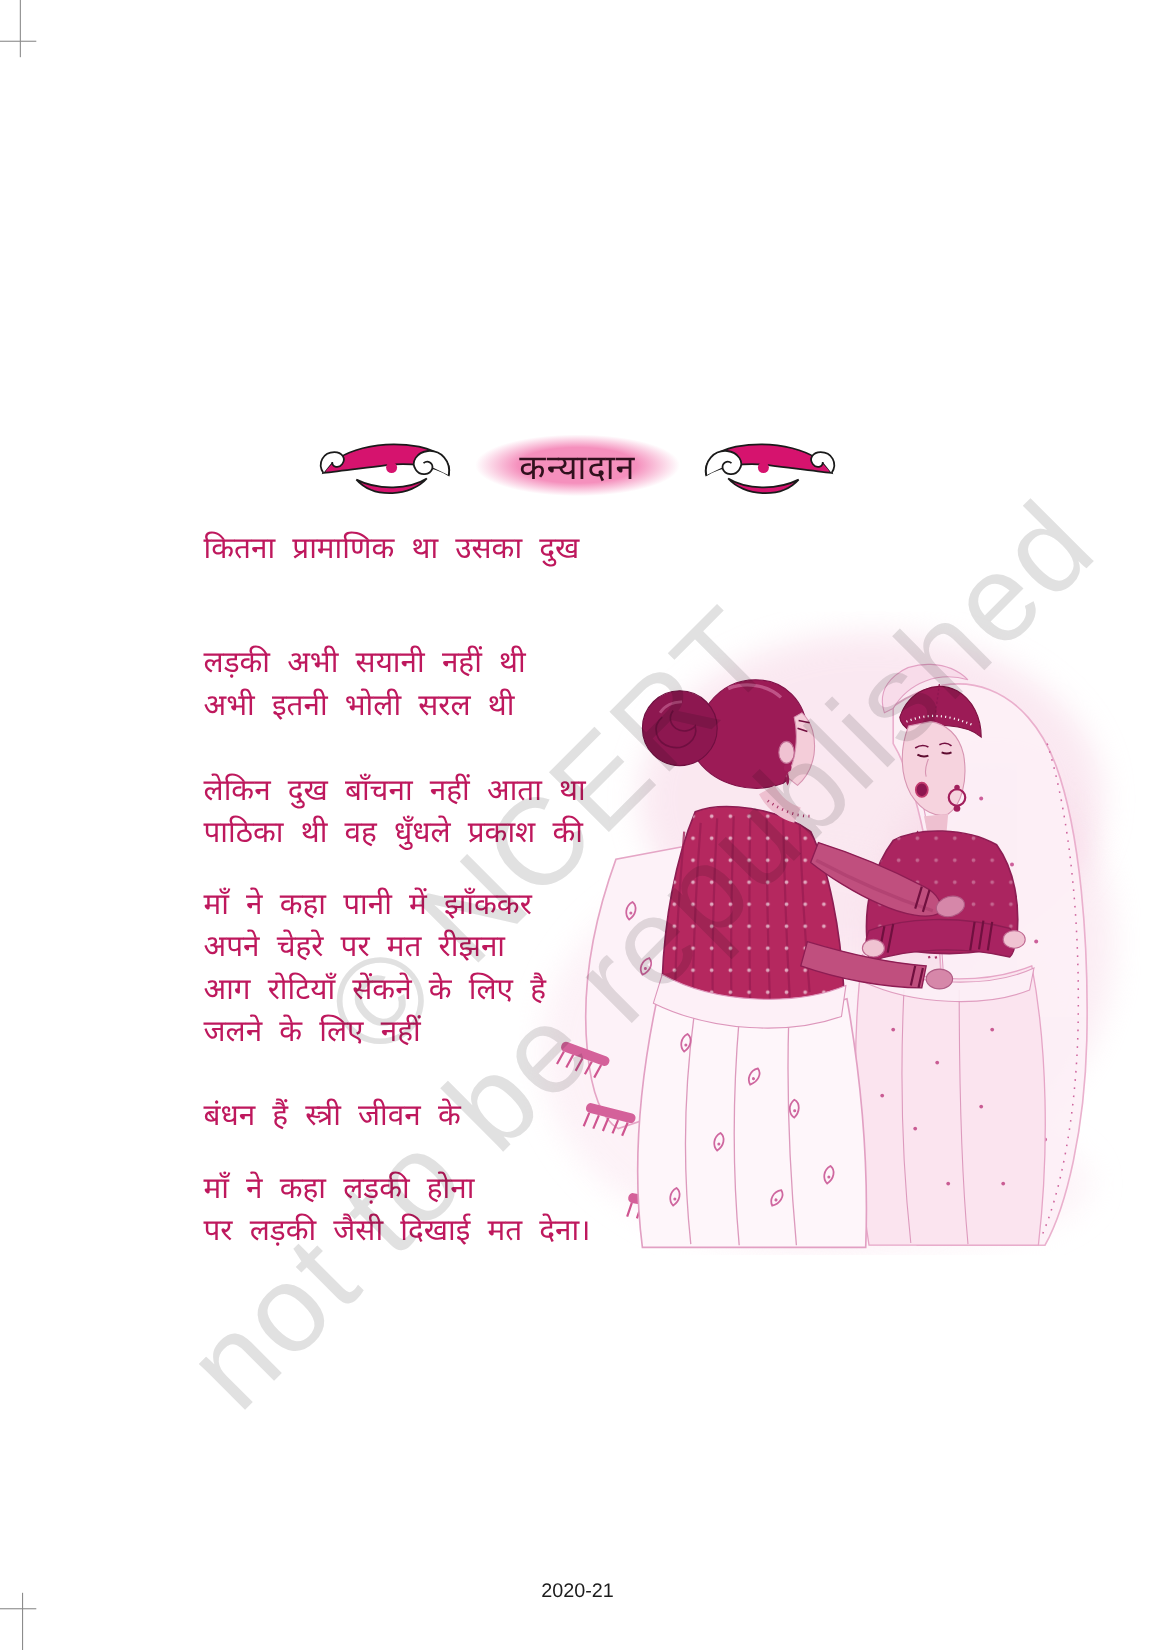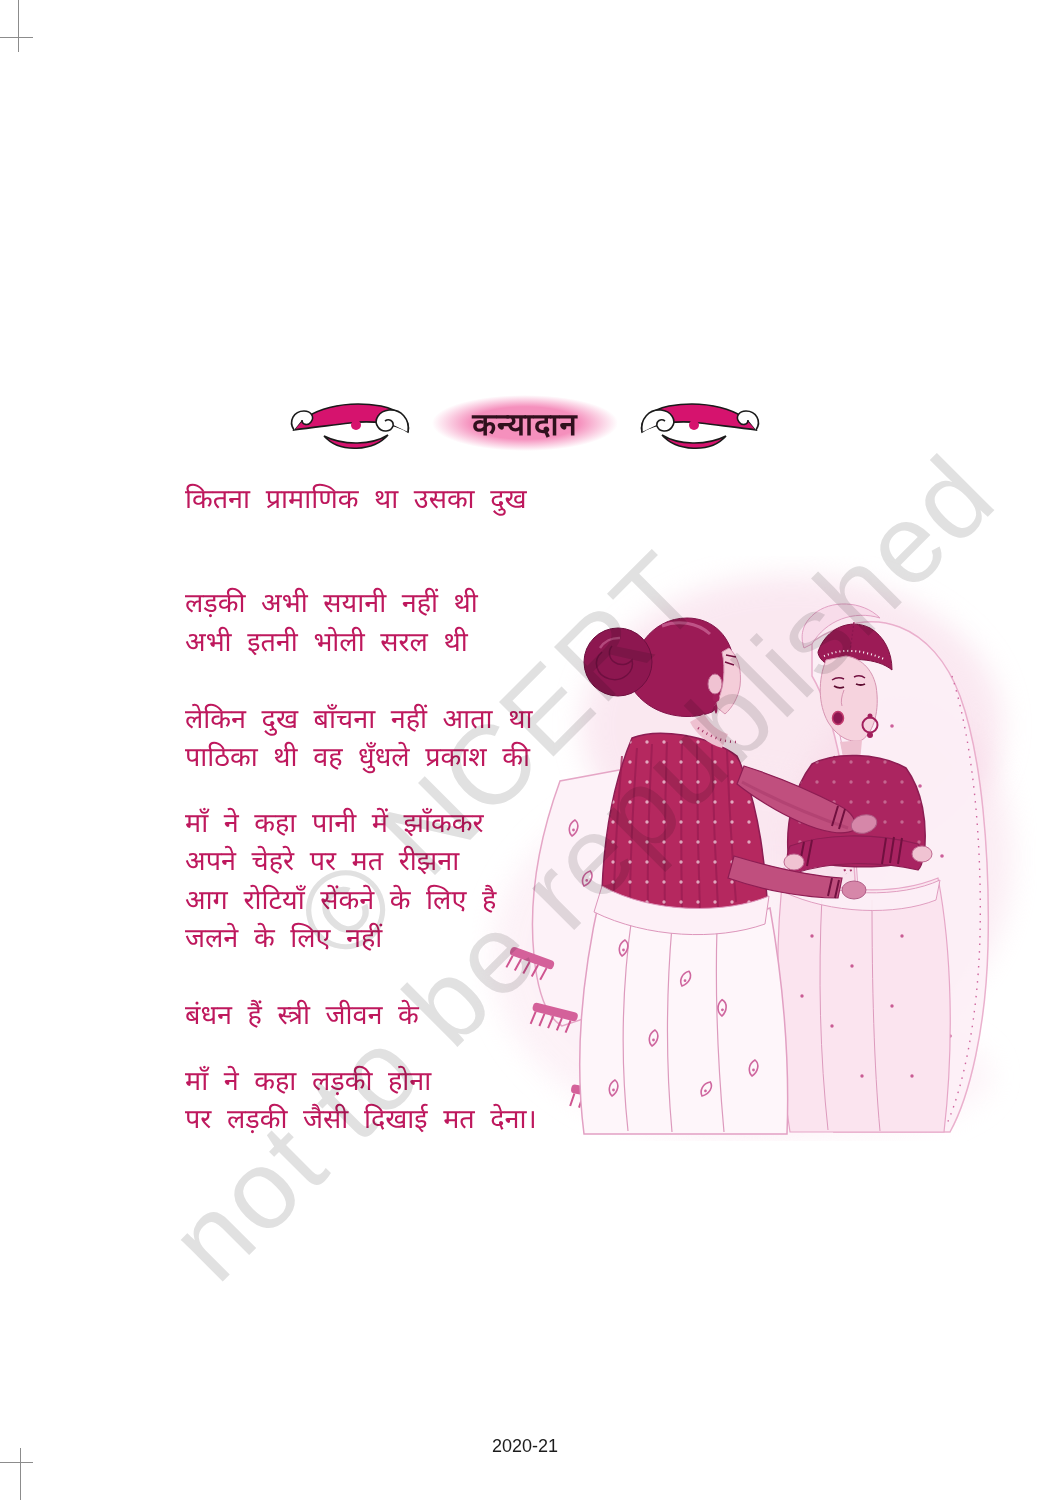--- a/index.html
+++ b/index.html
@@ -16,21 +16,21 @@
 
   
   .title-row{position:absolute;left:0;top:392px;width:1050px;height:62px;
              display:flex;align-items:center;justify-content:center;gap:4px;}
   .flourish{width:138px;height:58px;flex:0 0 auto;}
   .flourish.right{transform:scaleX(-1);}
   .title-oval{position:relative;width:186px;height:56px;margin:0 6px;
       display:flex;align-items:center;justify-content:center;
       background:radial-gradient(closest-side,#f590bd 0%,#f590bd 58%,rgba(245,144,189,0) 100%);
       border-radius:50%;}
-  .title-oval span{font-size:31px;font-weight:bold;color:#30101d;letter-spacing:1px;}
+  .title-oval span{font-size:31px;font-weight:normal;color:#30101d;letter-spacing:1px;}
 
   
   .poem{position:absolute;left:185px;top:480px;width:460px;z-index:4;
         font-size:27px;line-height:38.5px;color:#be185d;word-spacing:7px;}
   .poem p{margin:0 0 27px 0;}
 
   
   .illustration{position:absolute;left:472px;top:556px;width:565px;height:585px;z-index:1;}
 
   

